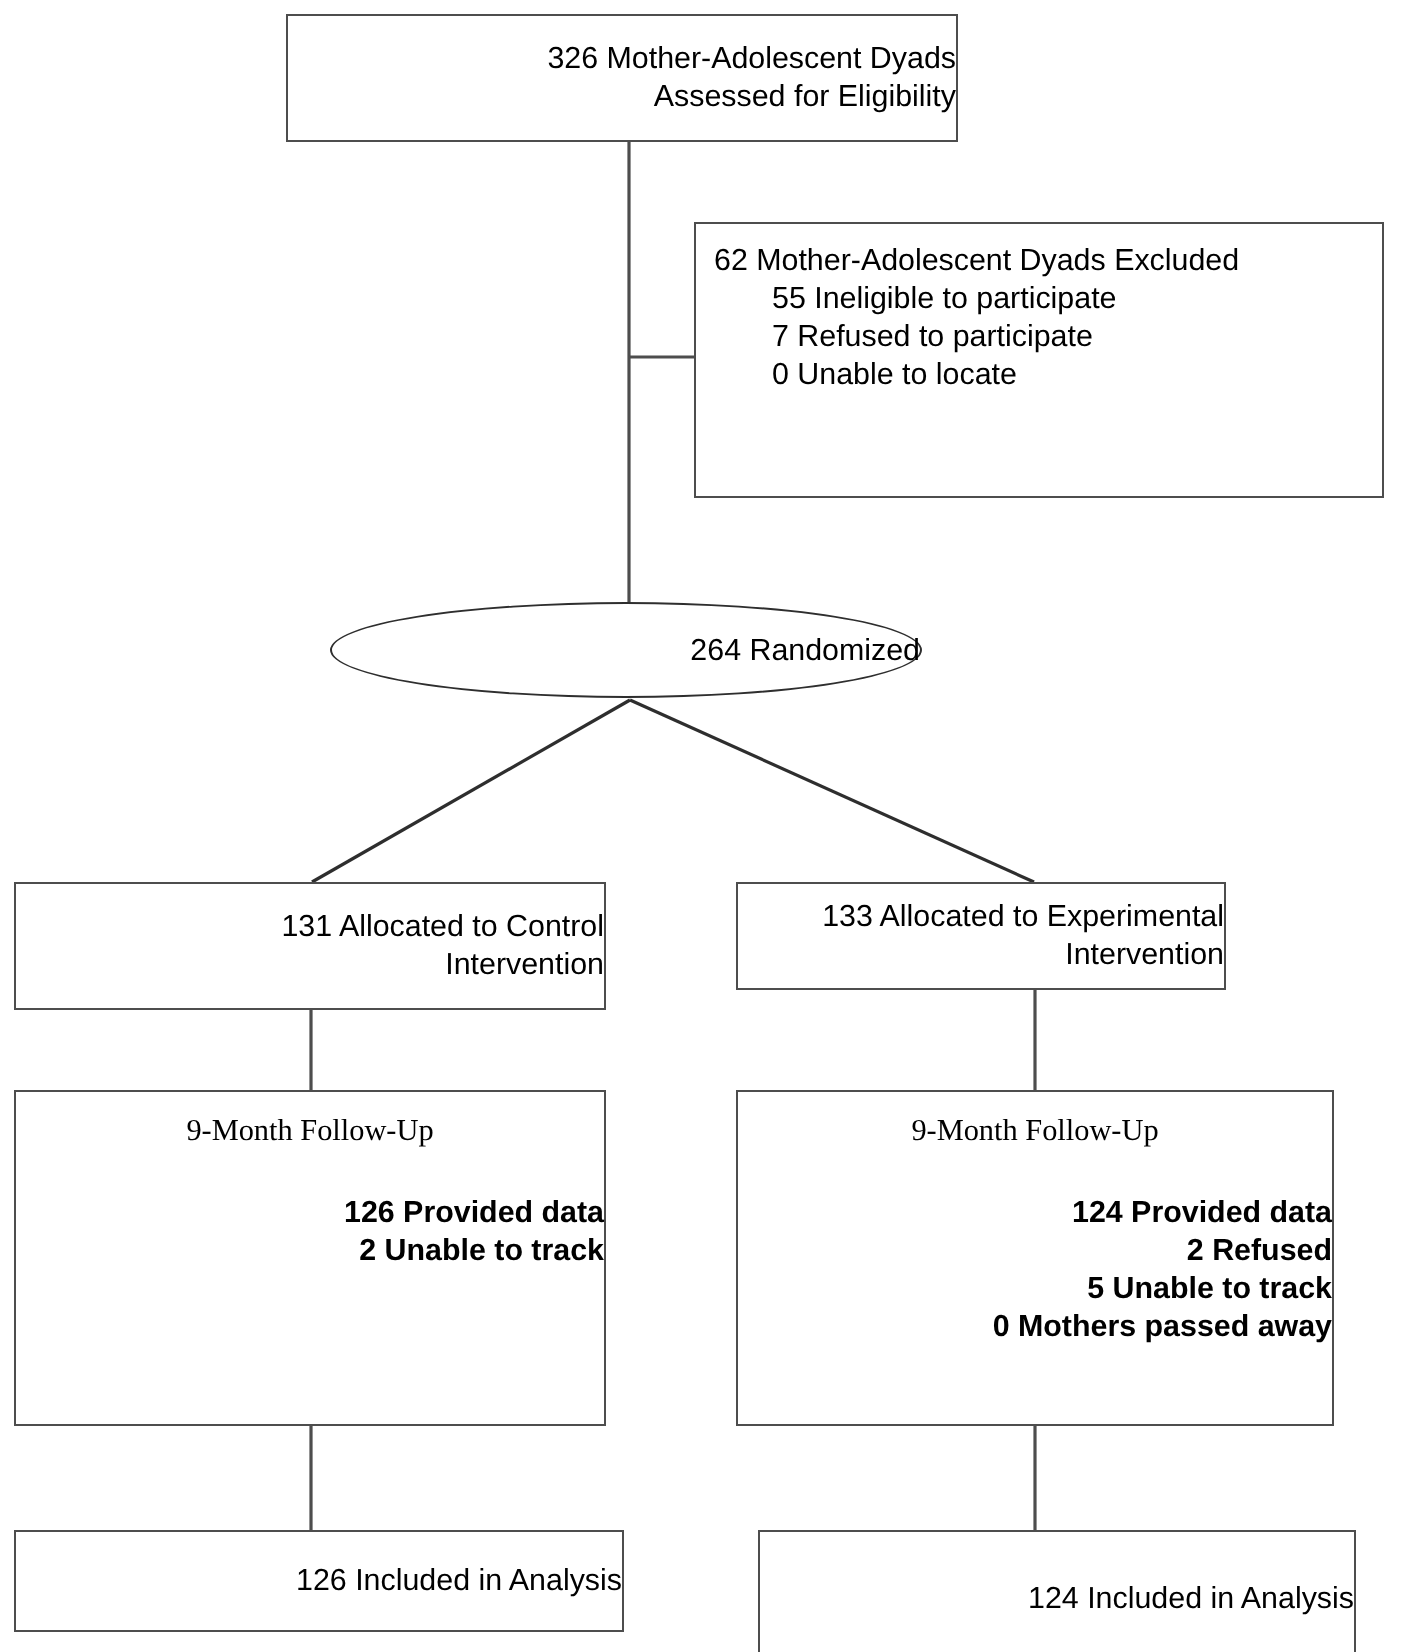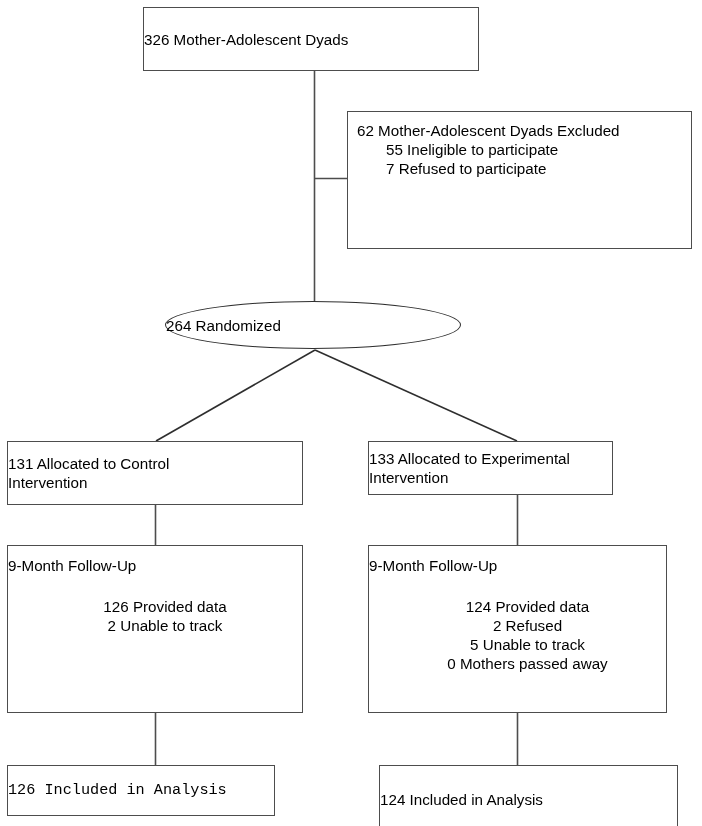--- a/index.html
+++ b/index.html
@@ -33,21 +33,21 @@
     border: 1.6px solid #4d4d4d;
     background: #ffffff;
     font-size: 15.2px;
     line-height: 19px;
     color: #000000;
     z-index: 2;
   }
   .centered {
     display: flex;
     flex-direction: column;
-    align-items: flex-start;
+    align-items: flex-end;
     justify-content: center;
     height: 100%;
     text-align: center;
   }
   .line {
     white-space: pre;
   }
   
   #box-assessed {
     left: 143px;
@@ -101,36 +101,38 @@
     width: 296px;
     height: 168px;
   }
   #box-followup-experimental {
     left: 368px;
     top: 545px;
     width: 299px;
     height: 168px;
   }
   .followup-title {
+    text-align: center;
     padding-top: 10px;
+    font-family: Liberation Serif, serif;
   }
   .followup-list {
     padding-left: 20px;
     padding-top: 22px;
   }
   .followup-list .line {
-    text-align: center;
+    text-align: right;
+    font-weight: bold;
   }
   
   #box-analysis-control {
     left: 7px;
     top: 765px;
-    width: 268px;
+    width: 305px;
     height: 51px;
-    font-family: Liberation Mono, monospace;
   }
   #box-analysis-experimental {
     left: 379px;
     top: 765px;
     width: 299px;
     height: 68px;
   }
 </style>
 </head>
 <body>
@@ -149,27 +151,29 @@
     <line x1="155.5" y1="495" x2="155.5" y2="545" stroke="#4d4d4d" stroke-width="1.6"></line>
     <line x1="155.5" y1="713" x2="155.5" y2="765" stroke="#4d4d4d" stroke-width="1.6"></line>
 
     <line x1="517.5" y1="495" x2="517.5" y2="545" stroke="#4d4d4d" stroke-width="1.6"></line>
     <line x1="517.5" y1="713" x2="517.5" y2="765" stroke="#4d4d4d" stroke-width="1.6"></line>
   </svg>
 
   <div class="node" id="box-assessed">
     <div class="centered">
       <div class="line">326 Mother-Adolescent Dyads</div>
+      <div class="line">Assessed for Eligibility</div>
     </div>
   </div>
 
   <div class="node" id="box-excluded">
     <div class="line head">62 Mother-Adolescent Dyads Excluded</div>
     <div class="line sub">55 Ineligible to participate</div>
     <div class="line sub">7 Refused to participate</div>
+    <div class="line sub">0 Unable to locate</div>
   </div>
 
   <div class="node" id="ellipse-randomized">
     <div class="centered">
       <div class="line">264 Randomized</div>
     </div>
   </div>
 
   <div class="node" id="box-alloc-control">
     <div class="centered">

